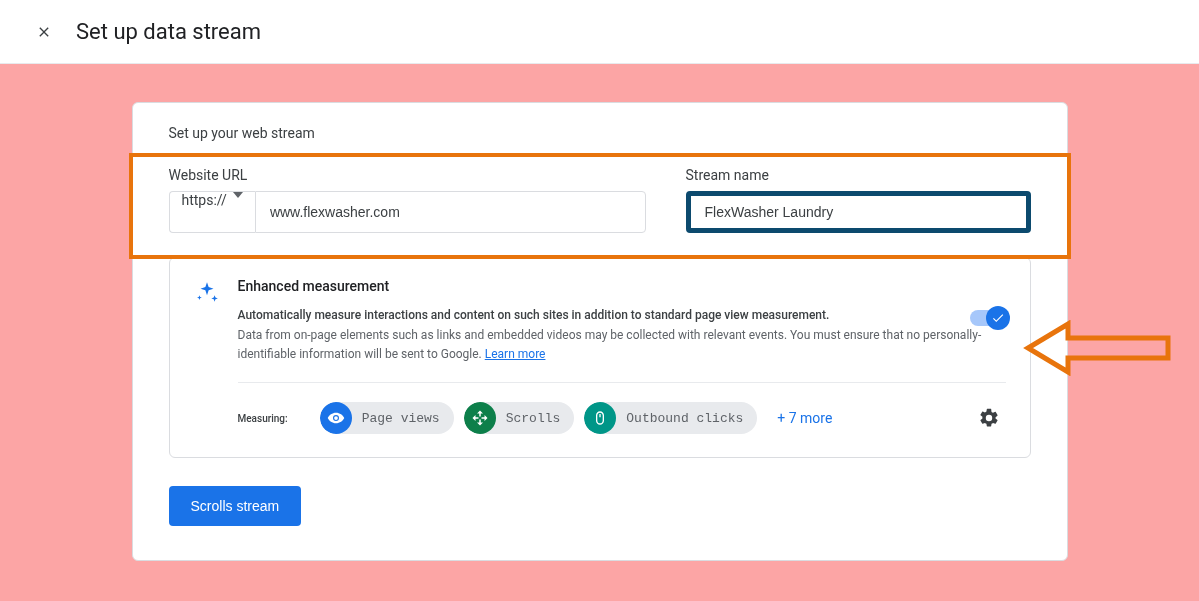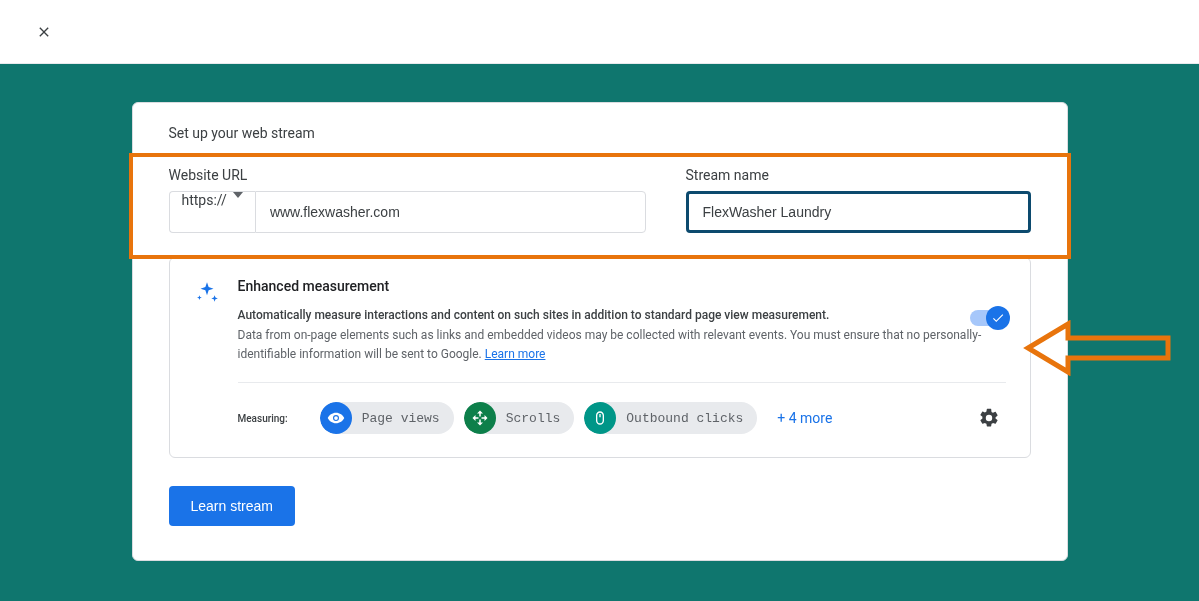--- a/index.html
+++ b/index.html
@@ -24,21 +24,21 @@
     border-radius: 50%;
     cursor: pointer;
     margin-right: 12px;
   }
   .header-title {
     font-size: 22px;
     font-weight: 400;
     color: #202124;
   }
   .main-area {
-    background: #0f766e;
+    background: #fca5a5;
     padding: 38px 0 40px 0;
     display: flex;
     justify-content: center;
     height: calc(601px - 64px);
   }
   .card {
     width: 936px;
     background: #fff;
     border: 1px solid #dadce0;
     border-radius: 6px;
@@ -94,21 +94,21 @@
     border: 1px solid #dadce0;
     border-radius: 0 4px 4px 0;
     height: 42px;
     padding: 0 14px;
     font-size: 14px;
     color: #3c4043;
     outline: none;
   }
   .name-input {
     width: 100%;
-    border: 3px solid #0c4a6e;
+    border: 5px solid #0c4a6e;
     border-radius: 4px;
     height: 42px;
     padding: 6px 14px;
     font-size: 14px;
     color: #3c4043;
     outline: none;
   }
   .enhanced-card {
     margin: 0 36px;
     border: 1px solid #dadce0;
@@ -242,20 +242,21 @@
 </style>
 </head>
 <body>
 
 <div class="header">
   <div class="close-btn">
     <svg width="16" height="16" viewBox="0 0 24 24">
         <path fill="#3c4043" d="M19 6.41 17.59 5 12 10.59 6.41 5 5 6.41 10.59 12 5 17.59 6.41 19 12 13.41 17.59 19 19 17.59 13.41 12z"></path>
       </svg>
   </div>
+  <div class="header-title">Set up data stream</div>
 </div>
 
 <div class="main-area">
   <div class="card">
     <div class="card-header">Set up your web stream</div>
 
     <div class="form-row">
       <div class="orange-box"></div>
 
       <div class="field">
@@ -315,40 +316,40 @@
 
           <div class="pill">
             <div class="pill-icon teal">
               <svg width="16" height="16" viewBox="0 0 24 24">
                   <path fill="#fff" d="M12 2C8.69 2 6 4.69 6 8v8c0 3.31 2.69 6 6 6s6-2.69 6-6V8c0-3.31-2.69-6-6-6zm4 14c0 2.21-1.79 4-4 4s-4-1.79-4-4V8c0-2.21 1.79-4 4-4s4 1.79 4 4v8zM11 6h2v5h-2z"></path>
                 </svg>
             </div>
             <span class="pill-text">Outbound clicks</span>
           </div>
 
-          <span class="more-link">+ 4 more</span>
+          <span class="more-link">+ 7 more</span>
 
           <div class="gear-btn">
             <svg width="22" height="22" viewBox="0 0 24 24">
                 <path fill="#3c4043" d="M19.14 12.94a7.07 7.07 0 000-1.88l2.03-1.58a.5.5 0 00.12-.64l-1.92-3.32a.5.5 0 00-.6-.22l-2.39.96a7.03 7.03 0 00-1.63-.94l-.36-2.54A.5.5 0 0013.9 2h-3.84a.5.5 0 00-.49.42l-.36 2.54c-.58.24-1.13.55-1.63.94l-2.39-.96a.5.5 0 00-.6.22L2.67 8.48a.5.5 0 00.12.64l2.03 1.58a7.07 7.07 0 000 1.88l-2.03 1.58a.5.5 0 00-.12.64l1.92 3.32a.5.5 0 00.6.22l2.39-.96c.5.39 1.05.7 1.63.94l.36 2.54a.5.5 0 00.49.42h3.84a.5.5 0 00.49-.42l.36-2.54c.58-.24 1.13-.55 1.63-.94l2.39.96a.5.5 0 00.6-.22l1.92-3.32a.5.5 0 00-.12-.64l-2.03-1.58zM12 15.5A3.5 3.5 0 1112 8.5a3.5 3.5 0 010 7z"></path>
               </svg>
           </div>
         </div>
       </div>
 
       <div class="toggle-wrap">
         <div class="toggle">
           <div class="toggle-thumb">
             <svg width="14" height="14" viewBox="0 0 24 24">
                 <path fill="#fff" d="M9 16.17 4.83 12l-1.42 1.41L9 19 21 7l-1.41-1.41z"></path>
               </svg>
           </div>
         </div>
       </div>
     </div>
 
-    <button class="create-btn">Learn stream</button>
+    <button class="create-btn">Scrolls stream</button>
   </div>
 </div>
 
 <svg class="arrow-annot" width="150" height="56" viewBox="0 0 150 56">
   <path fill="none" stroke="#e8740c" stroke-width="5" stroke-linejoin="miter" d="M145 18 L45 18 L45 4 L5 28 L45 52 L45 38 L145 38 Z"></path>
 </svg>
 
 </body></html>

